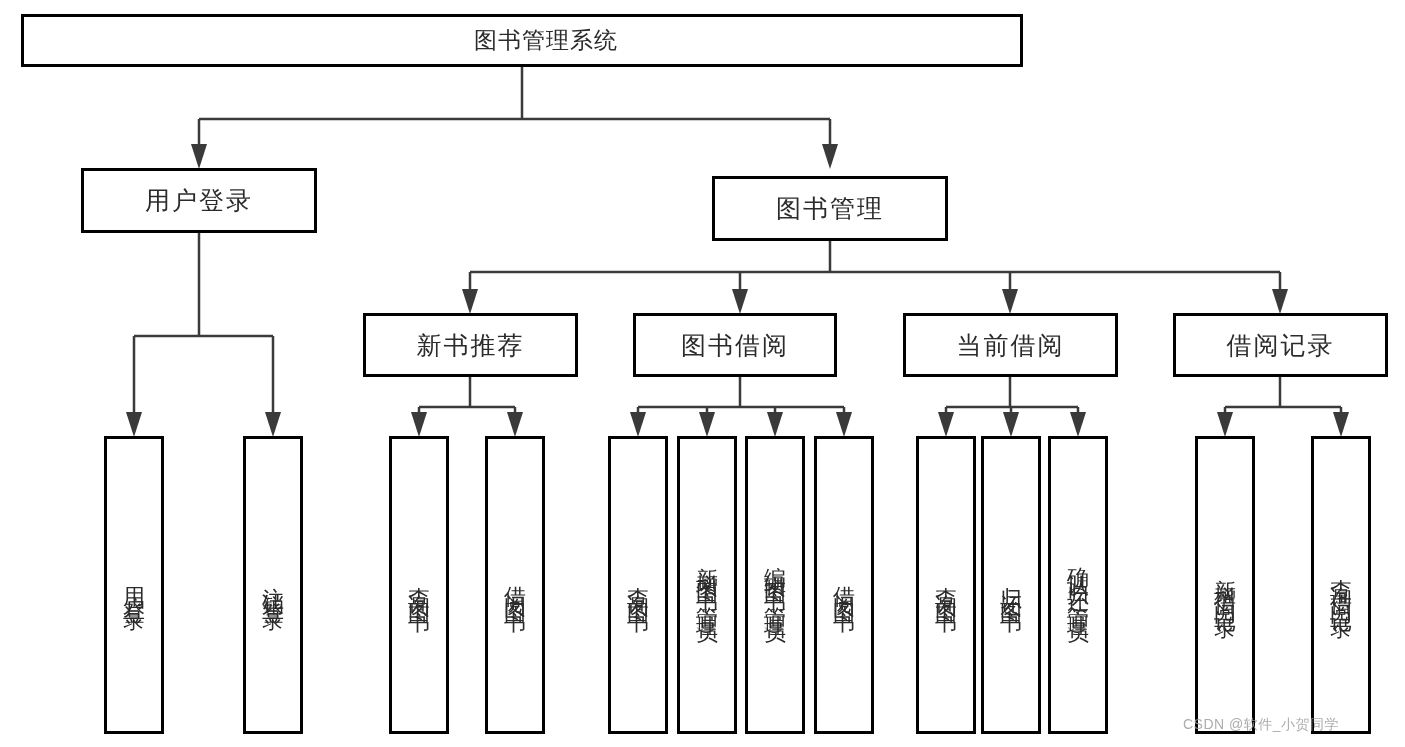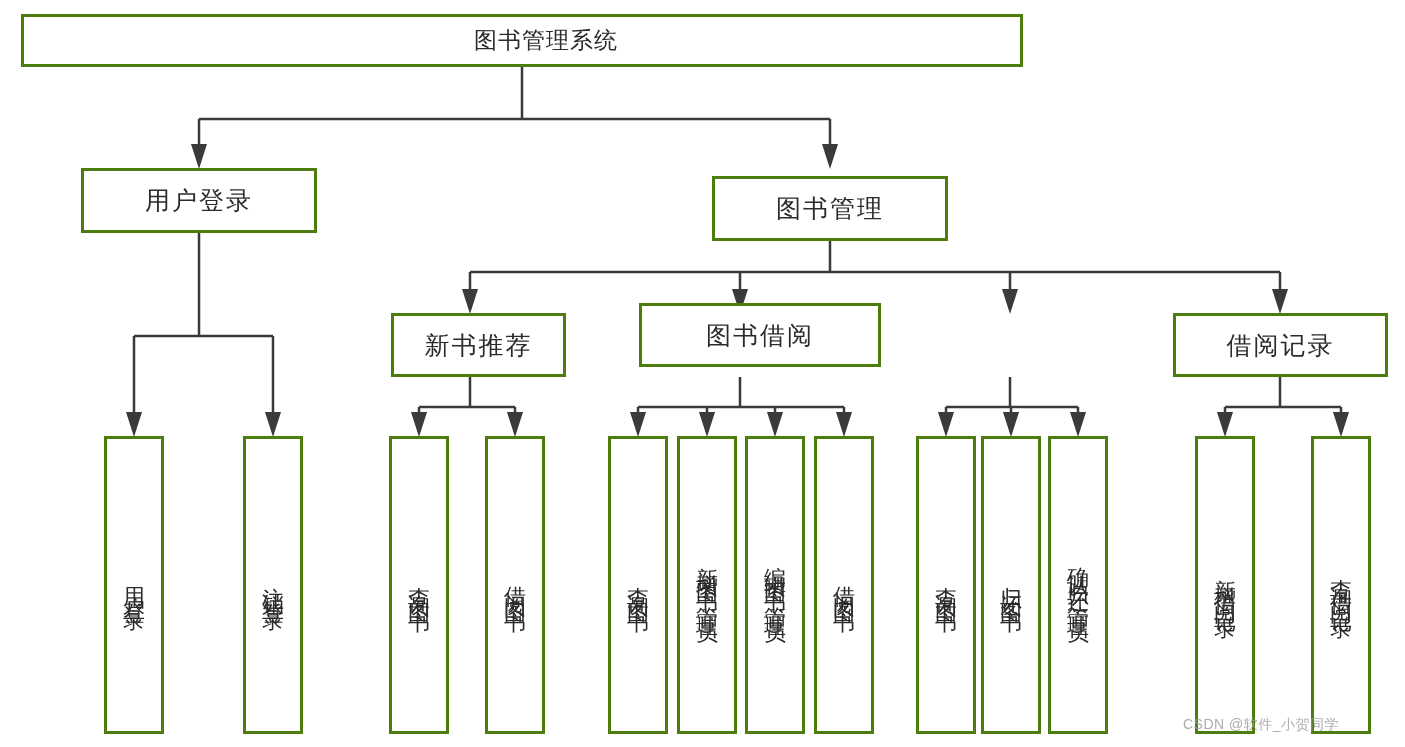--- a/index.html
+++ b/index.html
@@ -13,21 +13,21 @@
   }
   .wires {
     position: absolute;
     left: 0; top: 0;
     width: 1405px; height: 747px;
     pointer-events: none;
   }
   .node {
     position: absolute;
     box-sizing: border-box;
-    border: 3px solid #4d7c0f;
+    border: 3px solid #000000;
     background: #ffffff;
     display: flex;
     align-items: center;
     justify-content: center;
     color: #2b2b2b;
   }
   .hlabel {
     font-size: 25px;
     letter-spacing: 2px;
     white-space: nowrap;
@@ -103,25 +103,28 @@
     <span class="hlabel">图书管理系统</span>
   </div>
 
   <div class="node" style="left:81px; top:168px; width:236px; height:65px;">
     <span class="hlabel">用户登录</span>
   </div>
   <div class="node" style="left:712px; top:168px; width:236px; height:65px;margin-top:8px;">
     <span class="hlabel">图书管理</span>
   </div>
 
-  <div class="node" style="left:363px; top:313px; width:175px; height:64px;margin-left:28px;">
+  <div class="node" style="left:363px; top:313px; width:215px; height:64px;">
     <span class="hlabel">新书推荐</span>
   </div>
-  <div class="node" style="left:633px; top:303px; width:242px; height:64px;margin-left:6px;">
+  <div class="node" style="left:633px; top:313px; width:204px; height:64px;">
     <span class="hlabel">图书借阅</span>
+  </div>
+  <div class="node" style="left:903px; top:313px; width:215px; height:64px;">
+    <span class="hlabel">当前借阅</span>
   </div>
   <div class="node" style="left:1173px; top:313px; width:215px; height:64px;">
     <span class="hlabel">借阅记录</span>
   </div>
 
   <div class="node leaf" style="left:104px; top:436px; width:60px; height:298px;">
     <span class="vlabel">用户登录</span>
   </div>
   <div class="node leaf" style="left:243px; top:436px; width:60px; height:298px;">
     <span class="vlabel">注销登录</span>

